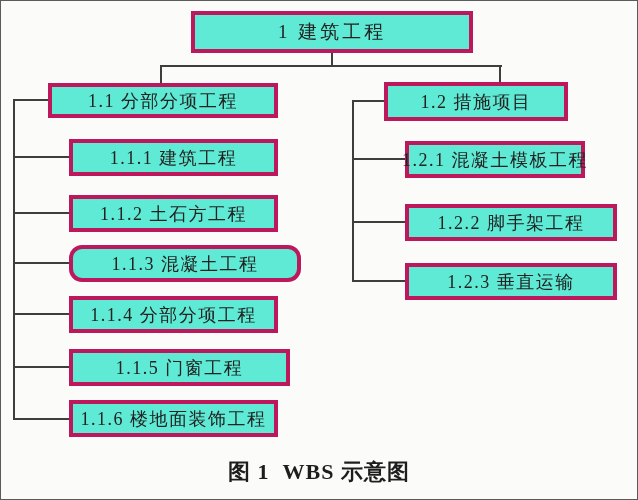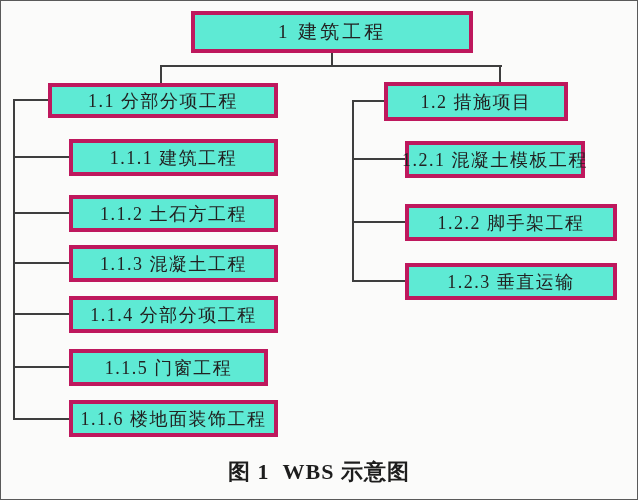--- a/index.html
+++ b/index.html
@@ -31,23 +31,23 @@
   }
   .line {
     position: absolute;
     background: #3e3e3e;
   }
   
   #nd-root {left:190px; top:10px;  width:282px; height:42px; font-size:19px; letter-spacing:3px;}
   #nd-11   {left:47px;  top:82px;  width:230px; height:35px;}
   #nd-111  {left:68px;  top:138px; width:209px; height:37px;}
   #nd-112  {left:68px;  top:194px; width:209px; height:37px;}
-  #nd-113  {left:68px;  top:244px; width:209px; height:37px;}
+  #nd-113  {left:68px;  top:244px; width:232px; height:37px;border-radius:13px;}
   #nd-114  {left:68px;  top:295px; width:209px; height:37px;}
-  #nd-115  {left:68px;  top:348px; width:199px; height:37px;}
+  #nd-115  {left:68px;  top:348px; width:221px; height:37px;}
   #nd-116  {left:68px;  top:399px; width:209px; height:37px;}
   #nd-12   {left:383px; top:81px;  width:184px; height:39px;}
   #nd-121  {left:404px; top:140px; width:180px; height:37px;}
   #nd-122  {left:404px; top:203px; width:212px; height:37px;}
   #nd-123  {left:404px; top:262px; width:212px; height:37px;}
   
   #ln-root-stem {left:330px; top:52px;  width:2px;   height:14px;}
   #ln-rail      {left:159px; top:64px;  width:342px; height:2px;}
   #ln-drop-l    {left:159px; top:64px;  width:2px;   height:20px;}
   #ln-drop-r    {left:498px; top:64px;  width:2px;   height:19px;}

